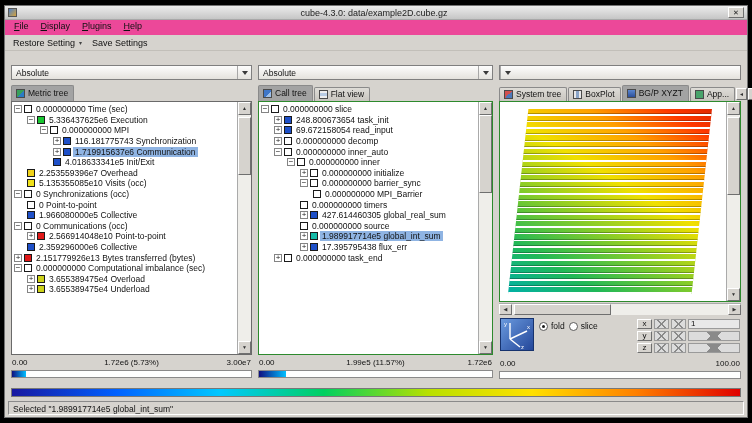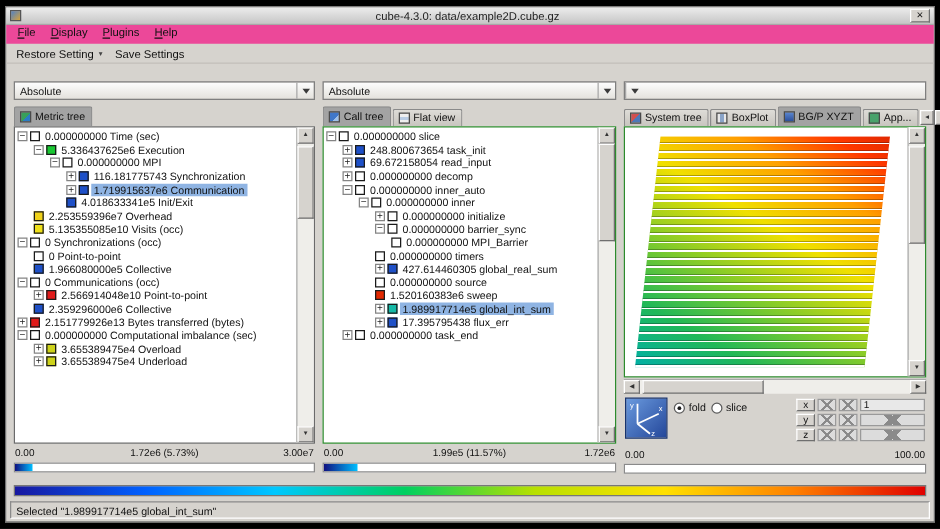--- a/index.html
+++ b/index.html
@@ -339,25 +339,20 @@
               <span class="tcbox" style="background: rgb(30, 80, 200);"></span>
               <span class="tlabel">427.614460305 global_real_sum</span>
             </div>
             <div class="trow">
               <span class="tindent" style="width: 39px;"></span>
               <span class="tcbox" style="background: rgb(255, 255, 255);"></span>
               <span class="tlabel">0.000000000 source</span>
             </div>
             <div class="trow">
               <span class="tindent" style="width: 39px;"></span>
-              <span class="tcbox" style="background: rgb(225, 40, 0);"></span>
-              <span class="tlabel">1.520160383e6 sweep</span>
-            </div>
-            <div class="trow">
-              <span class="tindent" style="width: 39px;"></span>
               <span class="texp">+</span>
               <span class="tcbox" style="background: rgb(20, 185, 166);"></span>
               <span class="tlabel sel">1.989917714e5 global_int_sum</span>
             </div>
             <div class="trow">
               <span class="tindent" style="width: 39px;"></span>
               <span class="texp">+</span>
               <span class="tcbox" style="background: rgb(30, 80, 200);"></span>
               <span class="tlabel">17.395795438 flux_err</span>
             </div>

